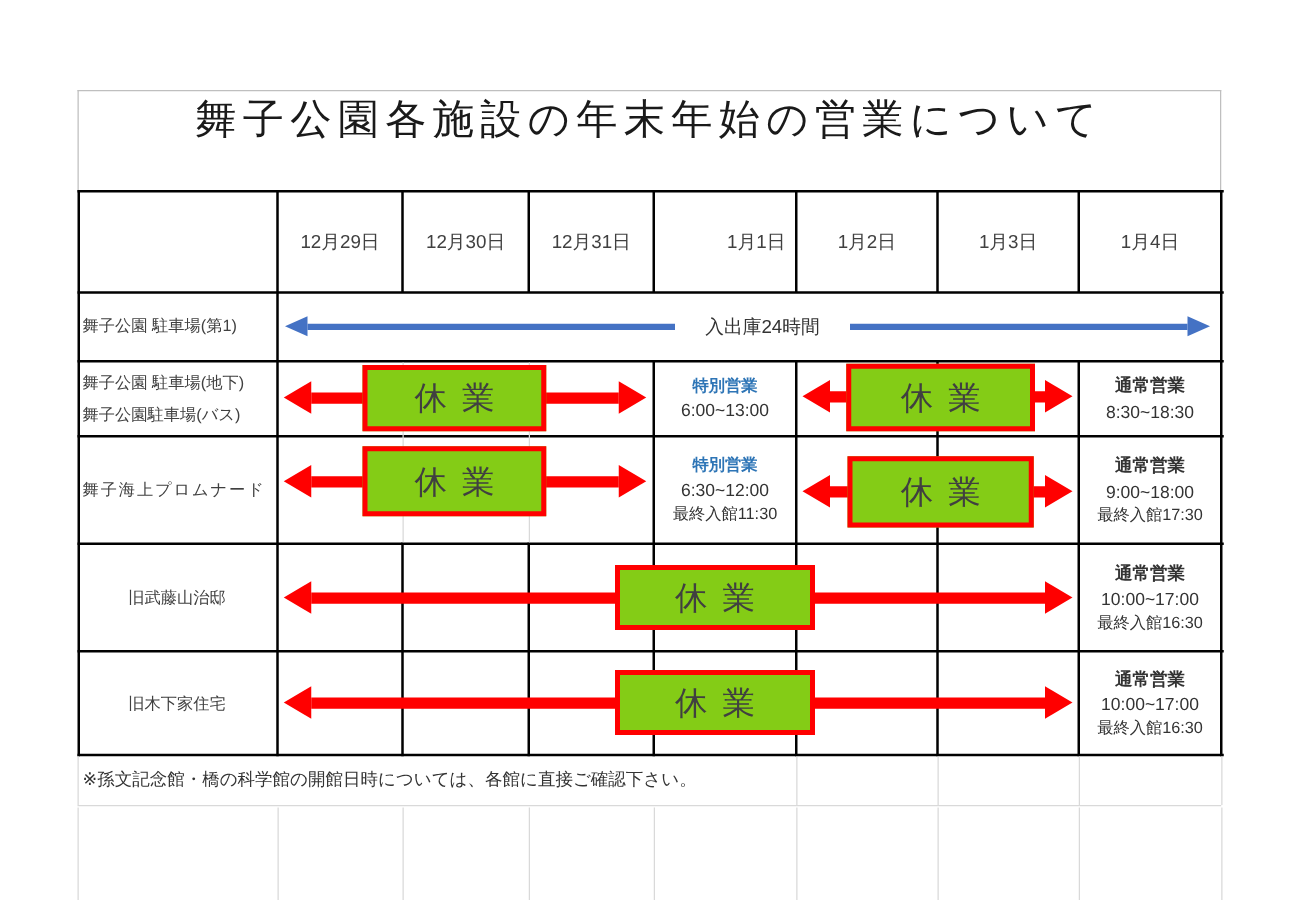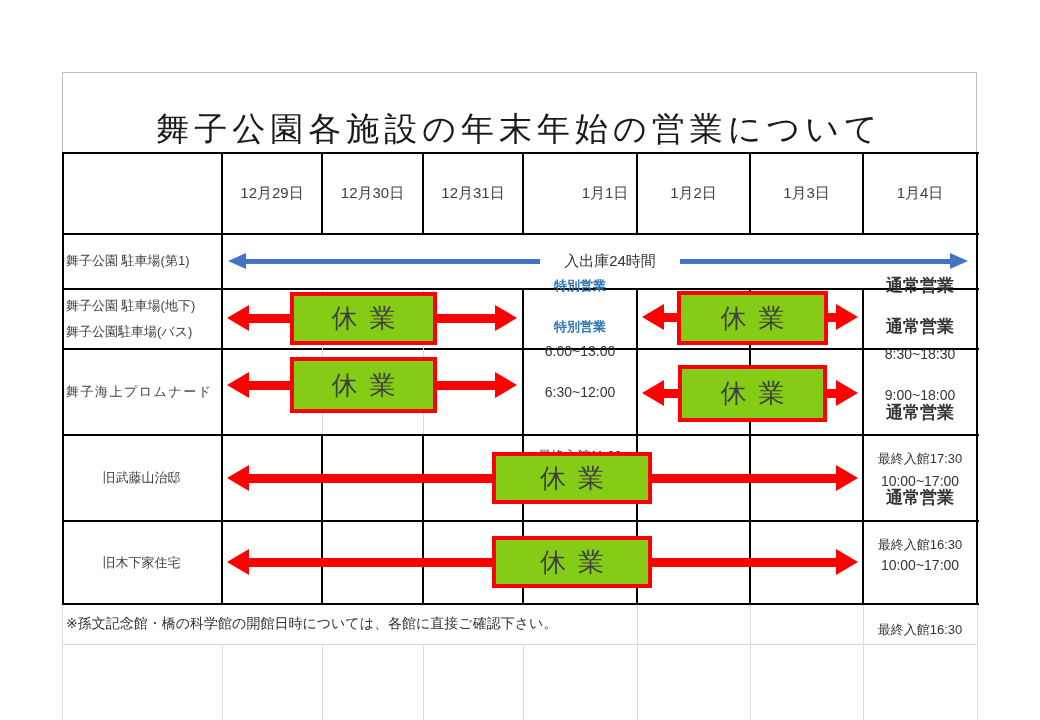--- a/index.html
+++ b/index.html
@@ -9,33 +9,33 @@
   }
   
   .hl{position:absolute;height:2px;background:#000;}
   .vl{position:absolute;width:2px;background:#000;}
   .fh{position:absolute;height:1px;background:#d9d9d9;}
   .fv{position:absolute;width:1px;background:#d9d9d9;}
   
   .title-box{
     position:absolute;left:62px;top:72px;width:915px;height:80px;
     border:1px solid #bfbfbf;border-bottom:none;box-sizing:border-box;
-    display:flex;align-items:flex-end;justify-content:center;
+    display:flex;align-items:flex-start;justify-content:center;
   }
   .title-text{font-size:33px;letter-spacing:5px;color:#1a1a1a;white-space:nowrap;}
   
   .hcell{position:absolute;top:153px;height:81px;display:flex;align-items:center;justify-content:center;
          font-size:15px;color:#404040;z-index:2;}
   .rlabel{position:absolute;font-size:13px;color:#404040;display:flex;flex-direction:column;
           justify-content:center;z-index:2;white-space:nowrap;}
   .rlabel.centered{align-items:center;}
   .cell{position:absolute;display:flex;flex-direction:column;align-items:center;justify-content:center;
-        text-align:center;z-index:2;line-height:1.5;gap:45px;}
+        text-align:center;z-index:2;line-height:1.5;}
   .sp-title{font-size:13px;font-weight:bold;color:#2e75b6;}
-  .no-title{font-size:17px;font-weight:bold;color:#333;}
+  .no-title{font-size:14px;font-weight:bold;color:#333;}
   .time{font-size:14px;color:#333;white-space:nowrap;}
   .note{font-size:13px;color:#333;white-space:nowrap;}
   
   .arrow{position:absolute;display:flex;align-items:center;z-index:3;}
   .arrow .bar{flex:1;}
   .arrow.blue{height:16px;}
   .arrow.blue .bar{height:5px;background:#4472c4;}
   .arrow.blue .ah-l{width:0;height:0;border-top:8px solid transparent;border-bottom:8px solid transparent;border-right:18px solid #4472c4;}
   .arrow.blue .ah-r{width:0;height:0;border-top:8px solid transparent;border-bottom:8px solid transparent;border-left:18px solid #4472c4;}
   .arrow.red{height:26px;}

